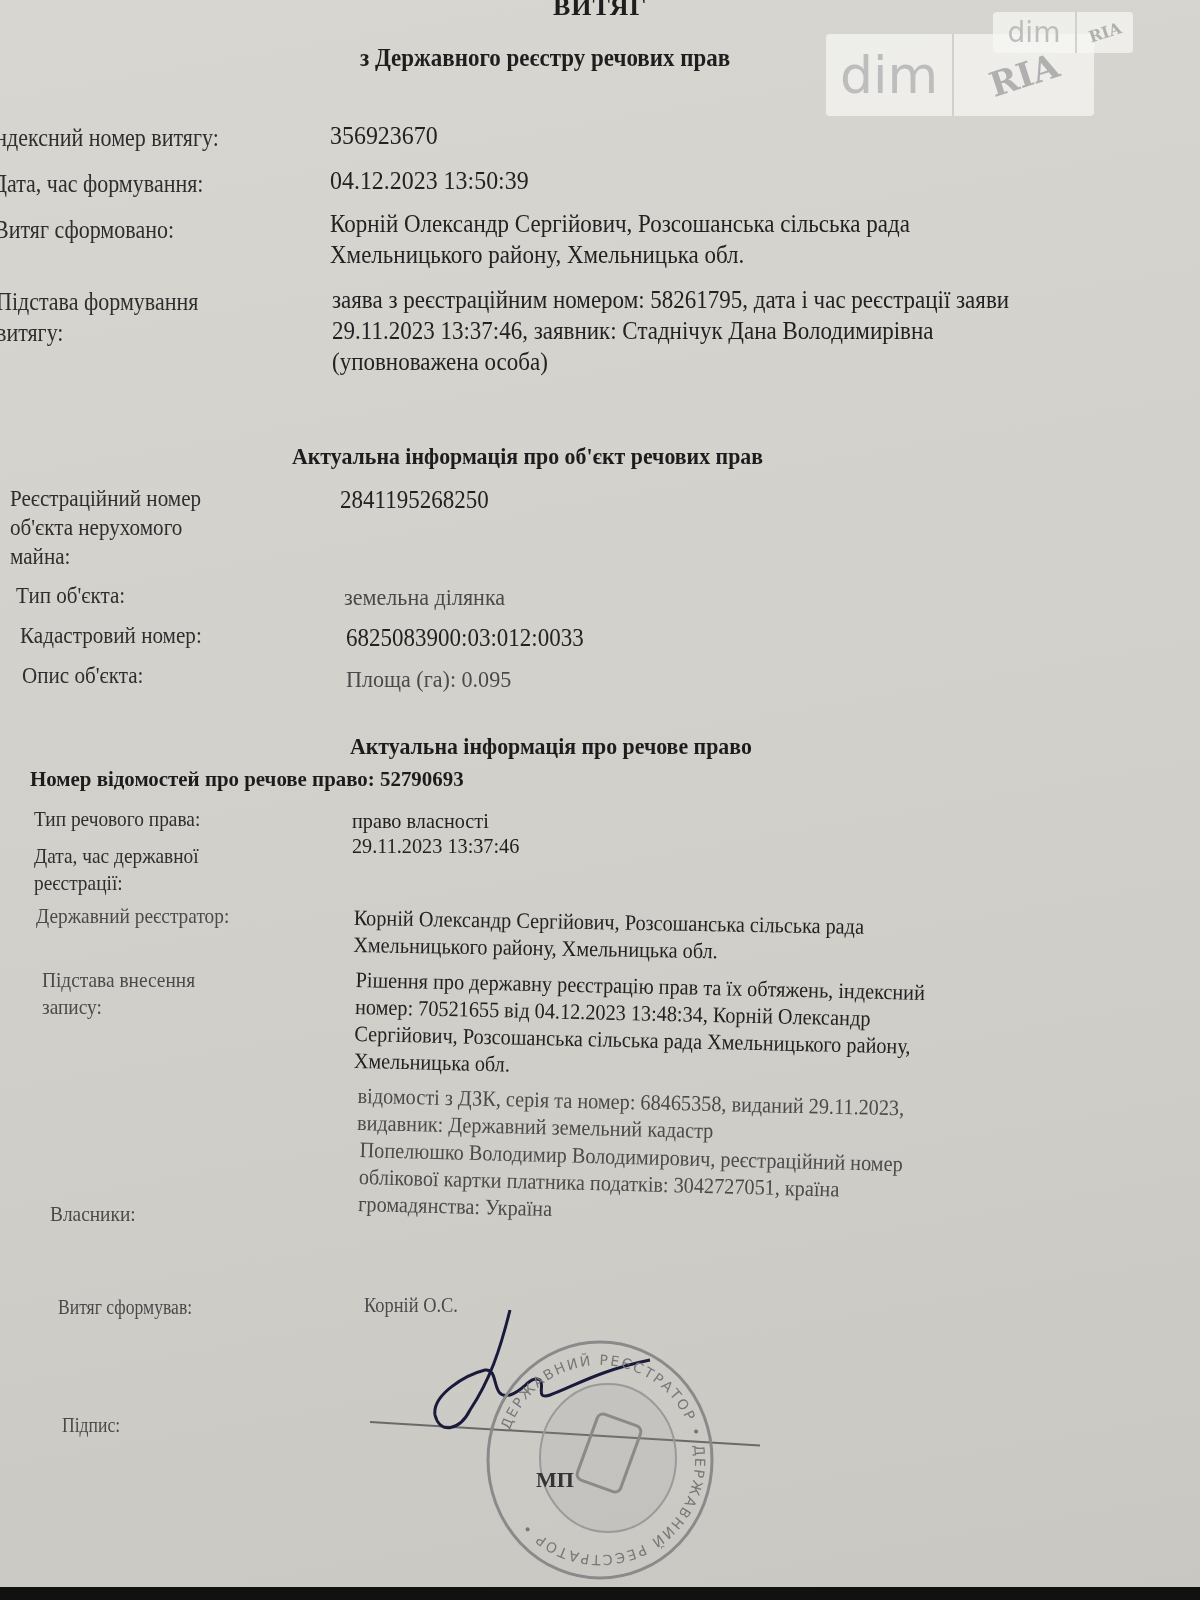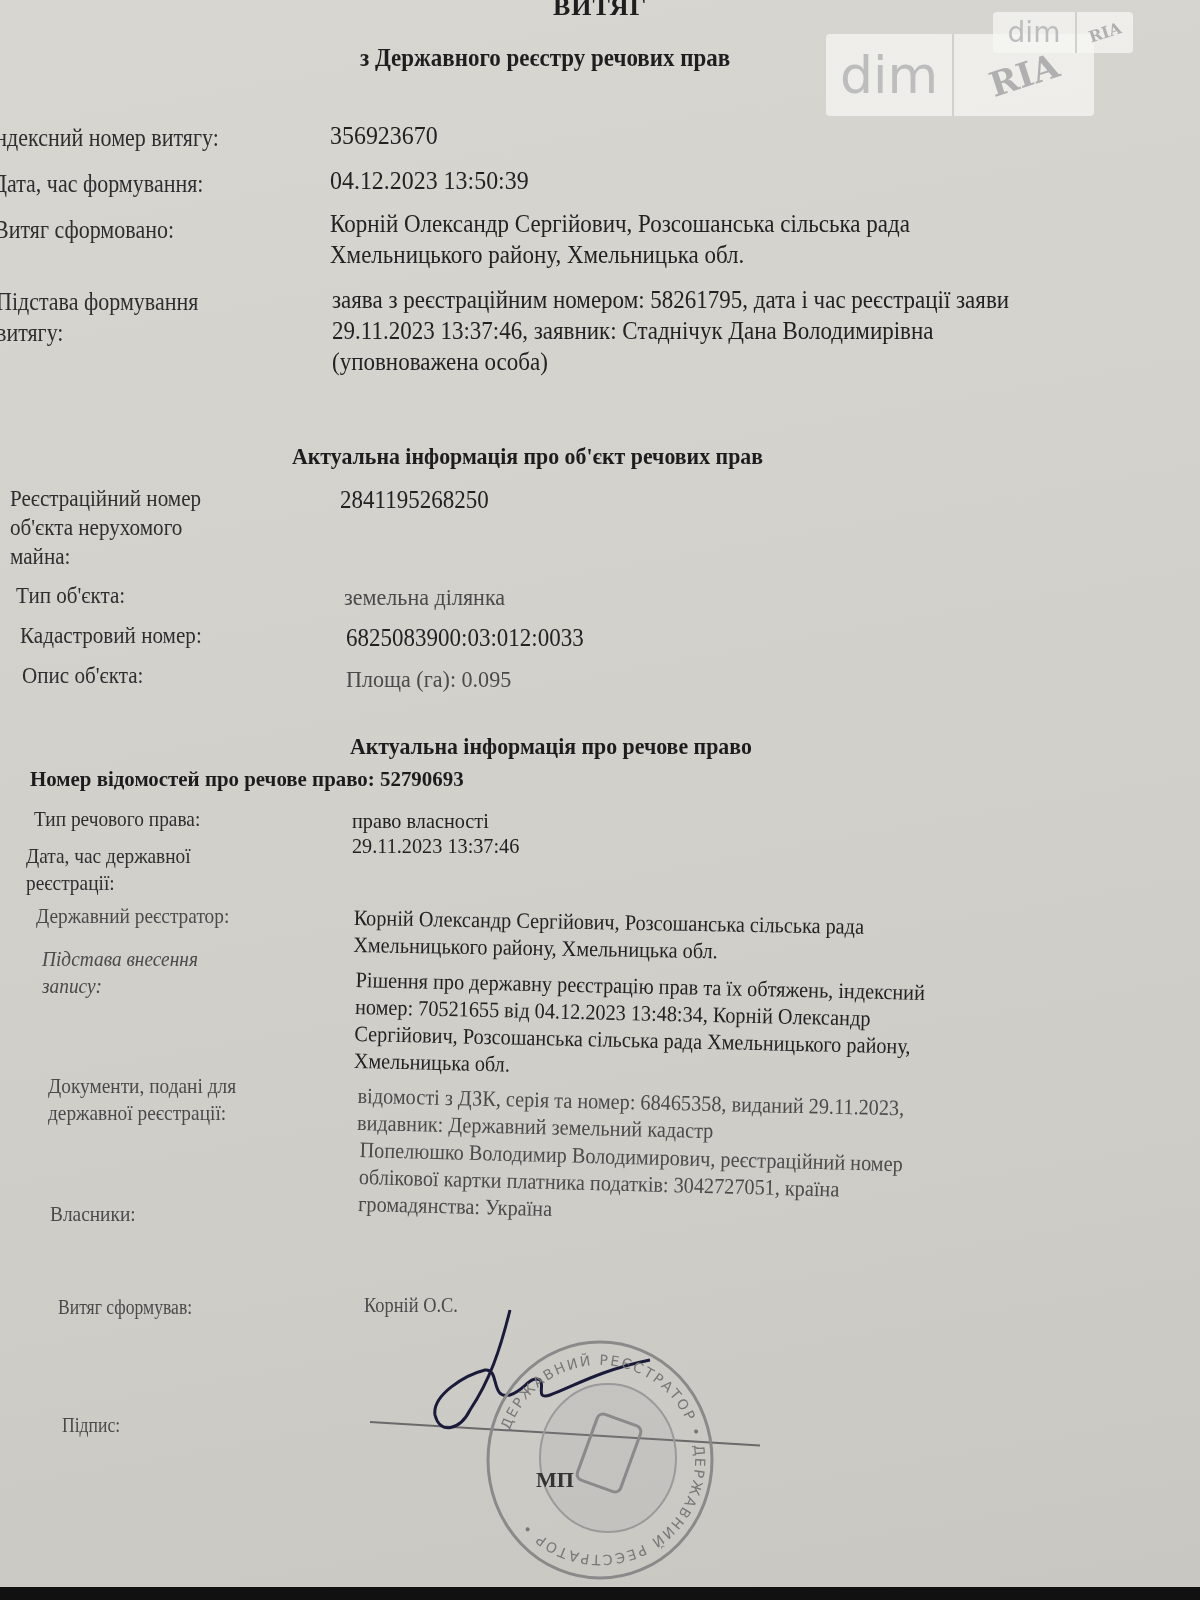--- a/index.html
+++ b/index.html
@@ -88,51 +88,47 @@
 
   <div class="field lbl" style="left:22px;top:660px;font-size:24px;">Опис об'єкта:</div>
   <div class="field val fade" style="left:346px;top:664px;font-size:24px;">Площа (га): 0.095</div>
 
   <div class="section-h" style="left:350px;top:734px;">Актуальна інформація про речове право</div>
   <div class="section-h" style="left:30px;top:766px;font-size:22px;">Номер відомостей про речове право: 52790693</div>
 
   <div class="field lbl small" style="left:34px;top:802px;"><span class="lbl">Тип речового права:</span></div>
   <div class="field val small" style="left:352px;top:804px;"><span class="val">право власності</span></div>
 
-  <div class="field small" style="left:26px;top:842px;width:280px;">
+  <div class="field small" style="left:34px;top:842px;width:280px;">
       <div class="lbl">Дата, час державної
 реєстрації:</div>
     </div>
   <div class="field small" style="left:352px;top:832px;">
       <div class="val">29.11.2023 13:37:46</div>
     </div>
 
   <div class="field small" style="left:36px;top:902px;">
       <div class="lbl fade">Державний реєстратор:</div>
     </div>
   <div class="field small" style="left:354px;top:904px;transform:rotate(1deg);transform-origin:left top;">
       <div class="val">Корній Олександр Сергійович, Розсошанська сільська рада
 Хмельницького району, Хмельницька обл.</div>
     </div>
 
-  <div class="field small" style="left:42px;top:945px;font-style:italic;">
+  <div class="field small" style="left:42px;top:966px;">
       <div class="lbl fade">Підстава внесення
 запису:</div>
     </div>
   <div class="field small" style="left:356px;top:966px;transform:rotate(1.3deg);transform-origin:left top;">
       <div class="val">Рішення про державну реєстрацію прав та їх обтяжень, індексний
 номер: 70521655 від 04.12.2023 13:48:34, Корній Олександр
 Сергійович, Розсошанська сільська рада Хмельницького району,
 Хмельницька обл.</div>
     </div>
 
-  <div class="field small" style="left:48px;top:1072px;">
-      <div class="lbl fade">Документи, подані для
-державної реєстрації:</div>
-    </div>
   <div class="field small" style="left:358px;top:1082px;transform:rotate(1.3deg);transform-origin:left top;">
       <div class="val fade">відомості з ДЗК, серія та номер: 68465358, виданий 29.11.2023,
 видавник: Державний земельний кадастр</div>
     </div>
 
   <div class="field small" style="left:50px;top:1200px;">
       <div class="lbl fade">Власники:</div>
     </div>
   <div class="field small" style="left:360px;top:1136px;transform:rotate(1.5deg);transform-origin:left top;">
       <div class="val fade">Попелюшко Володимир Володимирович, реєстраційний номер

